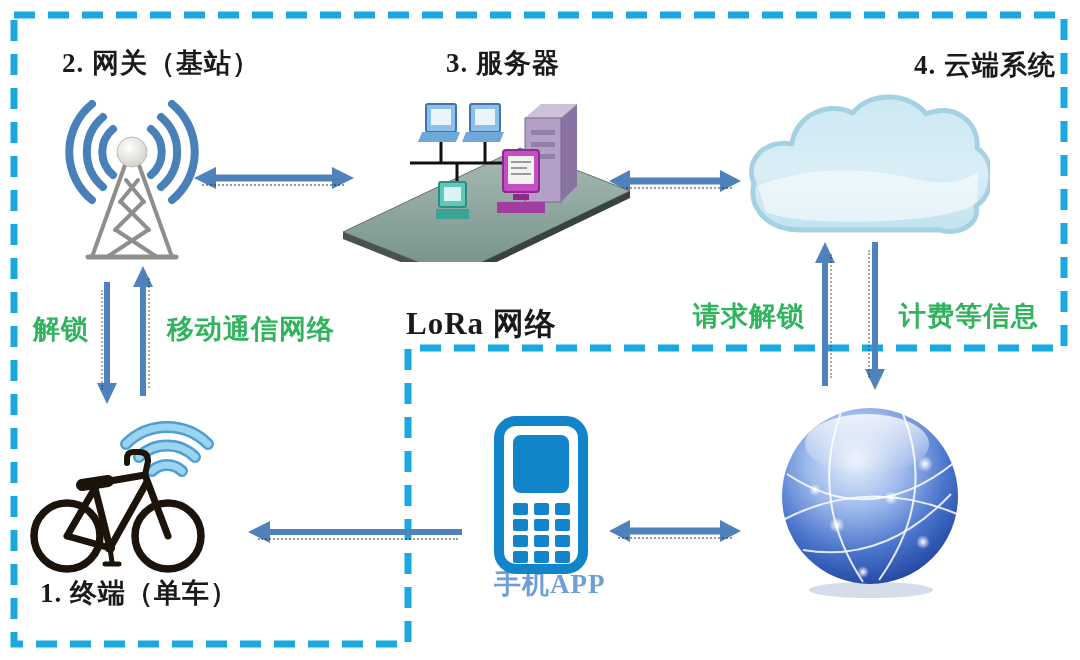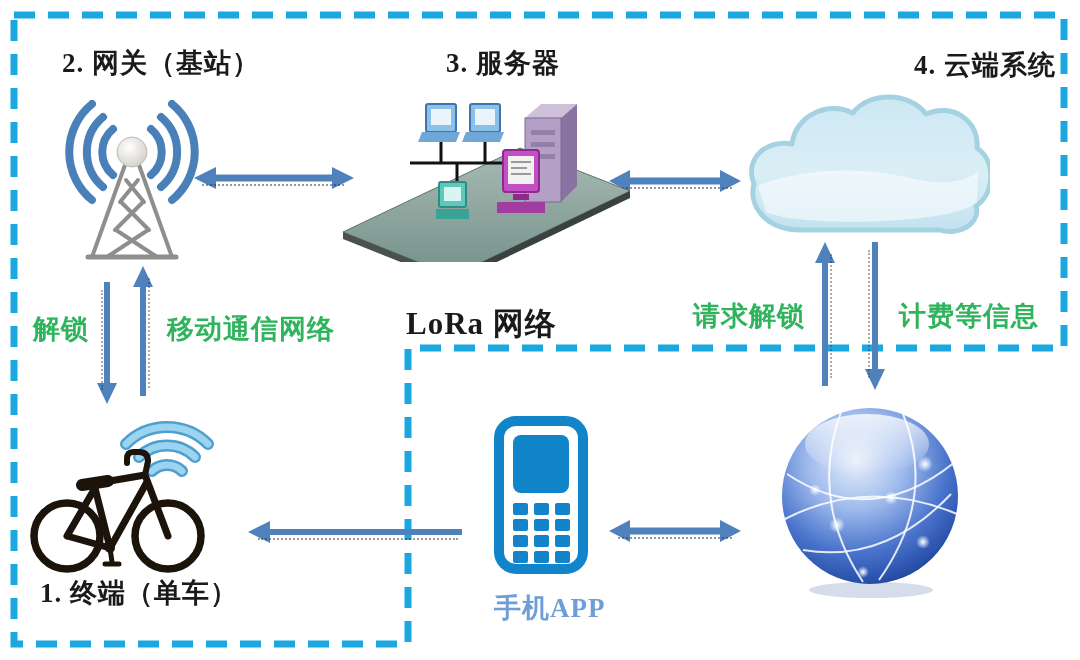--- a/index.html
+++ b/index.html
@@ -32,21 +32,21 @@
 
   <svg class="abs" style="left:0;top:0;" width="1080" height="660">
     <path class="dash-border" d="M 14 15 L 1064 15 L 1064 348 L 408 348 L 408 644 L 14 644 Z"></path>
   </svg>
 
   <div class="abs label t-black" style="left:62px;top:48px;">2. 网关（基站）</div>
   <div class="abs label t-black" style="left:446px;top:48px;">3. 服务器</div>
   <div class="abs label t-black" style="left:914px;top:50px;">4. 云端系统</div>
   <div class="abs label t-lora" style="left:406px;top:276px;margin-top:30px;">LoRa 网络</div>
   <div class="abs label t-black" style="left:40px;top:578px;">1. 终端（单车）</div>
-  <div class="abs label t-blue" style="left:494px;top:593px;text-align:right;">手机APP</div>
+  <div class="abs label t-blue" style="left:494px;top:569px;text-align:right;">手机APP</div>
 
   <div class="abs label t-green" style="left:33px;top:314px;">解锁</div>
   <div class="abs label t-green" style="left:167px;top:314px;">移动通信网络</div>
   <div class="abs label t-green" style="left:899px;top:301px;">计费等信息</div>
   <div class="abs label t-green" style="left:693px;top:301px;">请求解锁</div>
 
   <svg class="abs" style="left:190px;top:164px;" width="168" height="28">
     <line class="arrow-line" x1="22" y1="14" x2="146" y2="14"></line>
     <polygon class="arrow-head" points="4,14 26,3 26,25"></polygon>
     <polygon class="arrow-head" points="164,14 142,3 142,25"></polygon>

